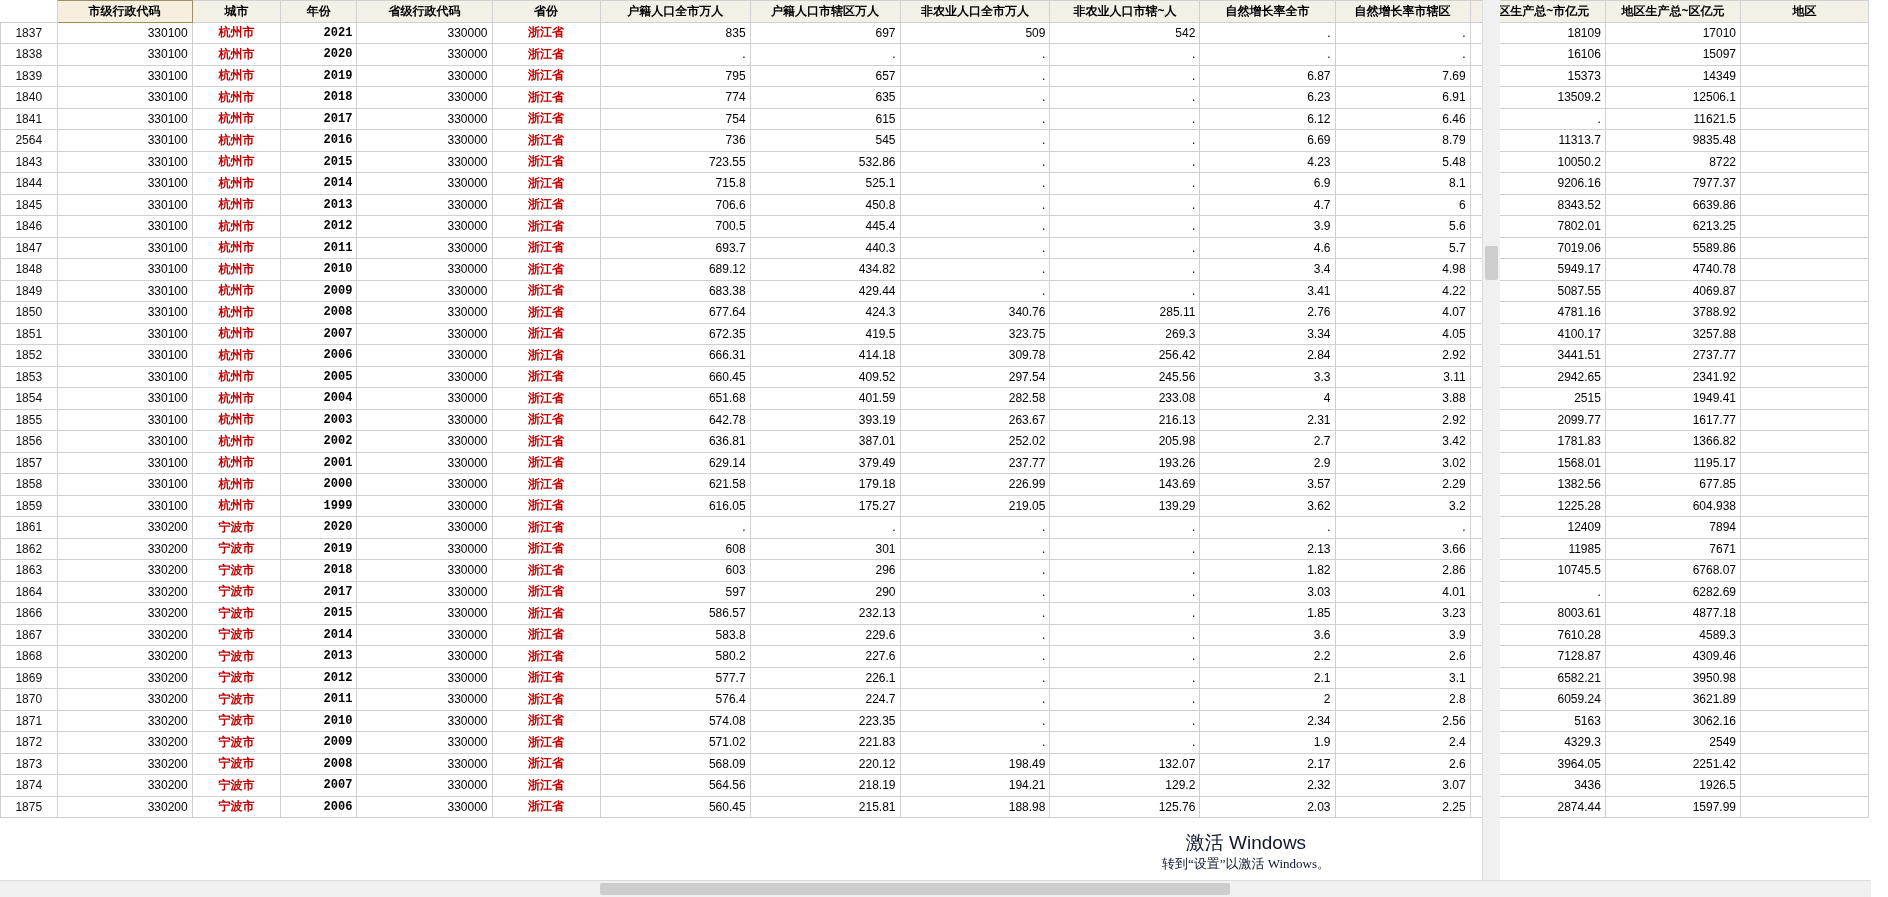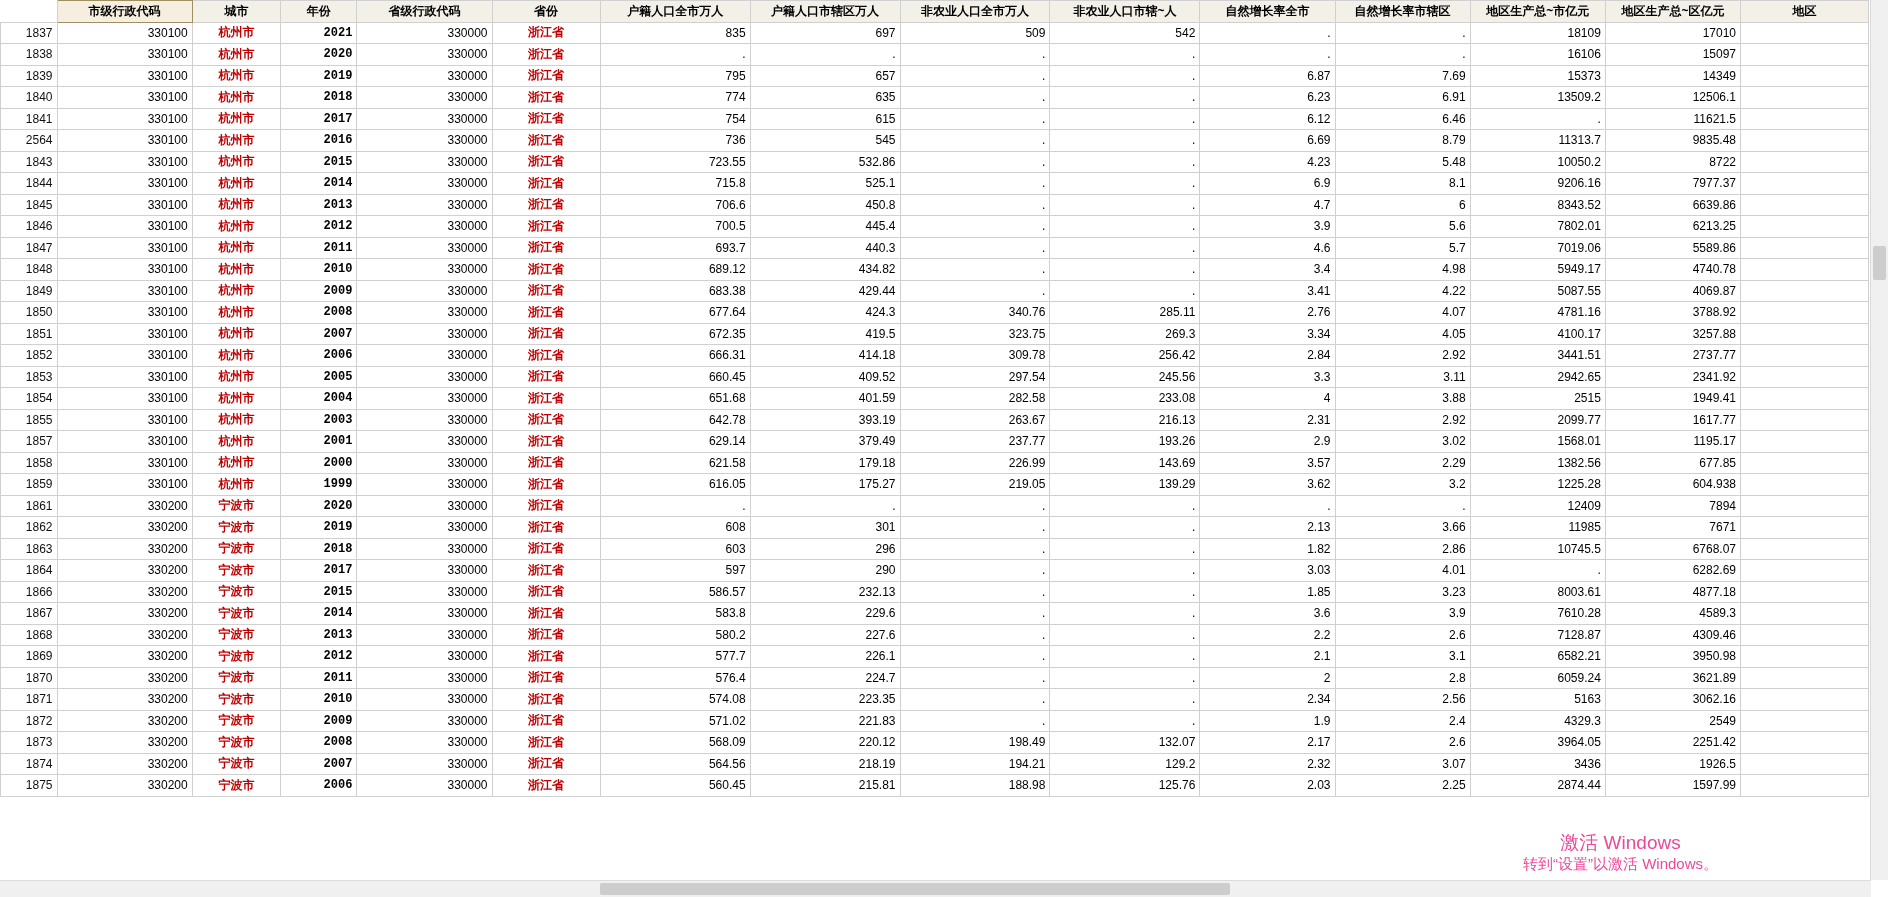--- a/index.html
+++ b/index.html
@@ -10,21 +10,21 @@
   body {
     width: 1888px;
     height: 897px;
     overflow: hidden;
     font-family: "Liberation Sans", sans-serif;
     font-size: 12px;
     color: #000000;
   }
   .sheet {
     position: relative;
-    width: 1888px;
+    width: 1500px;
     height: 897px;
     box-sizing: border-box;
   }
   table.grid {
     border-collapse: collapse;
     table-layout: fixed;
     width: 1869px;
   }
   table.grid th, table.grid td {
     border: 1px solid #d0d0d0;
@@ -49,21 +49,21 @@
     background: #f6efe0;
     border: 1px solid #9e8f63;
   }
   thead th.rownum-head {
     background: #ffffff;
     border: none;
     border-right: 1px solid #d0d0d0;
   }
   td.rownum {
     background: #ffffff;
-    text-align: right;
+    text-align: center;
     color: #111;
     font-size: 11.5px;
     border-left: none;
     border-right: 1px solid #d0d0d0;
     border-top: 1px solid #e6e6e6;
     border-bottom: 1px solid #e6e6e6;
   }
   td.num {
     text-align: right;
     padding-right: 6px;
@@ -126,26 +126,26 @@
     height: 12px;
     width: 630px;
     background: #cdcdcd;
     border-radius: 2px;
   }
   .watermark {
     position: absolute;
     right: 170px;
     bottom: 24px;
     text-align: center;
-    color: #ec4899;
+    color: #0f172a;
     pointer-events: none;
     user-select: none;
   }
   .watermark .wm1 { font-size: 19px; line-height: 24px; }
-  .watermark .wm2 { font-size: 15px; line-height: 18px; }
+  .watermark .wm2 { font-size: 13px; line-height: 18px; font-family: Liberation Serif, serif; }
 </style>
 </head>
 <body>
 
 <div class="sheet">
 
   <table class="grid">
     <colgroup>
       <col class="c-rownum">
       <col class="c-code">
@@ -500,20 +500,37 @@
           <td class="num">393.19</td>
           <td class="num">263.67</td>
           <td class="num">216.13</td>
           <td class="num">2.31</td>
           <td class="num">2.92</td>
           <td class="num">2099.77</td>
           <td class="num">1617.77</td>
           <td class="num"></td>
         </tr>
         <tr>
+          <td class="rownum">1856</td>
+          <td class="num">330100</td>
+          <td class="txt-red">杭州市</td>
+          <td class="yr">2002</td>
+          <td class="num">330000</td>
+          <td class="txt-red">浙江省</td>
+          <td class="num">636.81</td>
+          <td class="num">387.01</td>
+          <td class="num">252.02</td>
+          <td class="num">205.98</td>
+          <td class="num">2.7</td>
+          <td class="num">3.42</td>
+          <td class="num">1781.83</td>
+          <td class="num">1366.82</td>
+          <td class="num"></td>
+        </tr>
+        <tr>
           <td class="rownum">1857</td>
           <td class="num">330100</td>
           <td class="txt-red">杭州市</td>
           <td class="yr">2001</td>
           <td class="num">330000</td>
           <td class="txt-red">浙江省</td>
           <td class="num">629.14</td>
           <td class="num">379.49</td>
           <td class="num">237.77</td>
           <td class="num">193.26</td>

